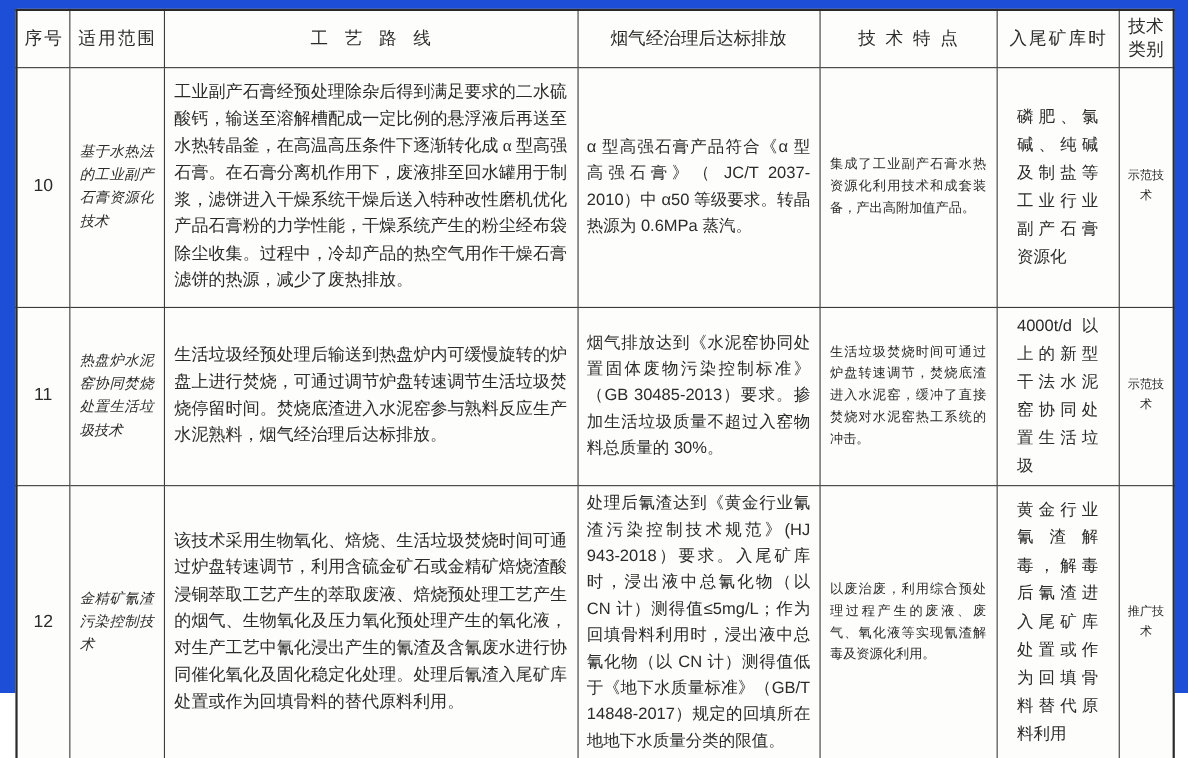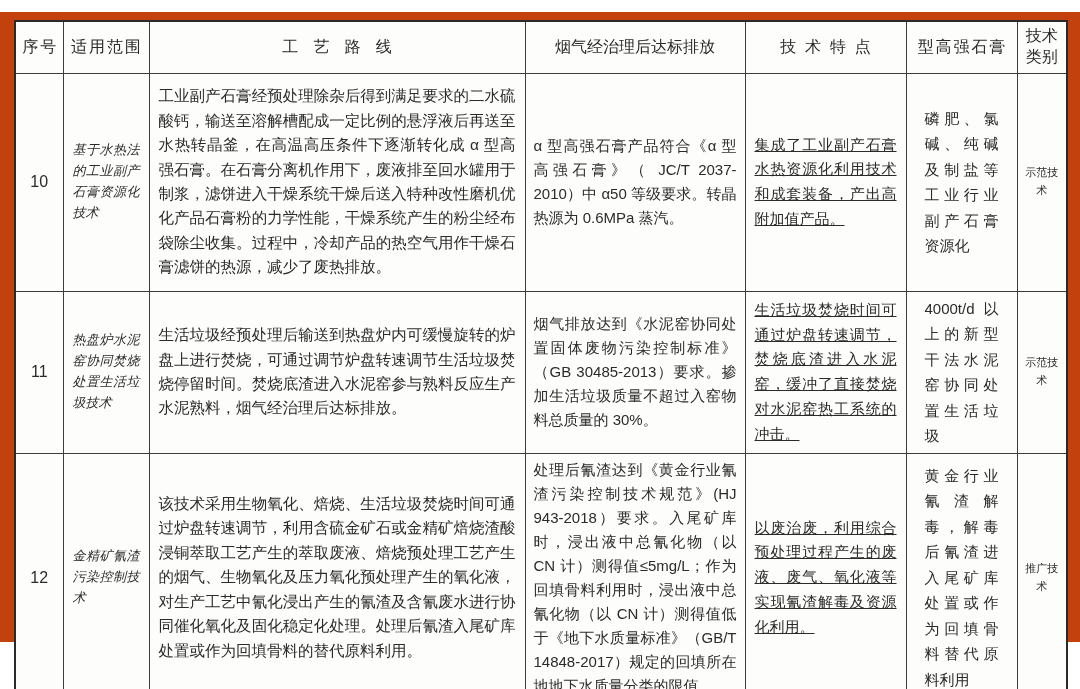--- a/index.html
+++ b/index.html
@@ -7,24 +7,23 @@
     padding: 0;
     width: 1080px;
     height: 689px;
     background: #ffffff;
     font-family: "Liberation Sans", "DejaVu Sans", sans-serif;
     color: #262626;
   }
   .page {
     width: 1080px;
     height: 630px;
-    background: #c2410c;
+    background: #1d4ed8;
     box-sizing: border-box;
     padding: 8px 14px 0 14px;
-    margin-top: 12px;
   }
   table.doc-table {
     border-collapse: collapse;
     table-layout: fixed;
     width: 1052px;
     background: #fdfdfb;
   }
   table.doc-table, table.doc-table td, table.doc-table th {
     border: 1.5px solid #3c3c3c;
   }
@@ -71,33 +70,33 @@
     padding: 12px 9px;
     text-align: justify;
     text-align-last: left;
     font-style: italic;
   }
   td.cell-process {
     font-size: 15.5px;
     line-height: 1.58;
     padding: 4px 9px;
     text-align: justify;
+    font-family: Liberation Serif, serif;
   }
   td.cell-indicators {
     font-size: 15px;
     line-height: 1.6;
     padding: 4px 8px;
     text-align: justify;
   }
   td.cell-features {
-    font-size: 15px;
+    font-size: 12px;
     line-height: 1.65;
     padding: 4px 9px;
     text-align: justify;
-    text-decoration: underline;
   }
   td.cell-scope {
     font-size: 15px;
     line-height: 1.7;
     padding: 4px 18px;
     text-align: justify;
   }
   td.cell-category {
     font-size: 11px;
     line-height: 1.6;
@@ -119,21 +118,21 @@
         <col class="c-scope">
         <col class="c-cat">
     </colgroup>
     <thead>
       <tr class="header-row">
         <th><span class="ls-small">序号</span></th>
         <th><span class="ls-small">适用范围</span></th>
         <th><span class="ls-wide">工艺路线</span></th>
         <th><span>烟气经治理后达标排放</span></th>
         <th><span class="ls-mid">技术特点</span></th>
-        <th><span class="ls-small">型高强石膏</span></th>
+        <th><span class="ls-small">入尾矿库时</span></th>
         <th><span>技术类别</span></th>
       </tr>
     </thead>
     <tbody>
       <tr class="row-a">
         <td class="cell-no">10</td>
         <td class="cell-name">基于水热法的工业副产石膏资源化技术</td>
         <td class="cell-process">工业副产石膏经预处理除杂后得到满足要求的二水硫酸钙，输送至溶解槽配成一定比例的悬浮液后再送至水热转晶釜，在高温高压条件下逐渐转化成 α 型高强石膏。在石膏分离机作用下，废液排至回水罐用于制浆，滤饼进入干燥系统干燥后送入特种改性磨机优化产品石膏粉的力学性能，干燥系统产生的粉尘经布袋除尘收集。过程中，冷却产品的热空气用作干燥石膏滤饼的热源，减少了废热排放。</td>
         <td class="cell-indicators">α 型高强石膏产品符合《α 型高强石膏》（ JC/T 2037-2010）中 α50 等级要求。转晶热源为 0.6MPa 蒸汽。</td>
         <td class="cell-features">集成了工业副产石膏水热资源化利用技术和成套装备，产出高附加值产品。</td>

